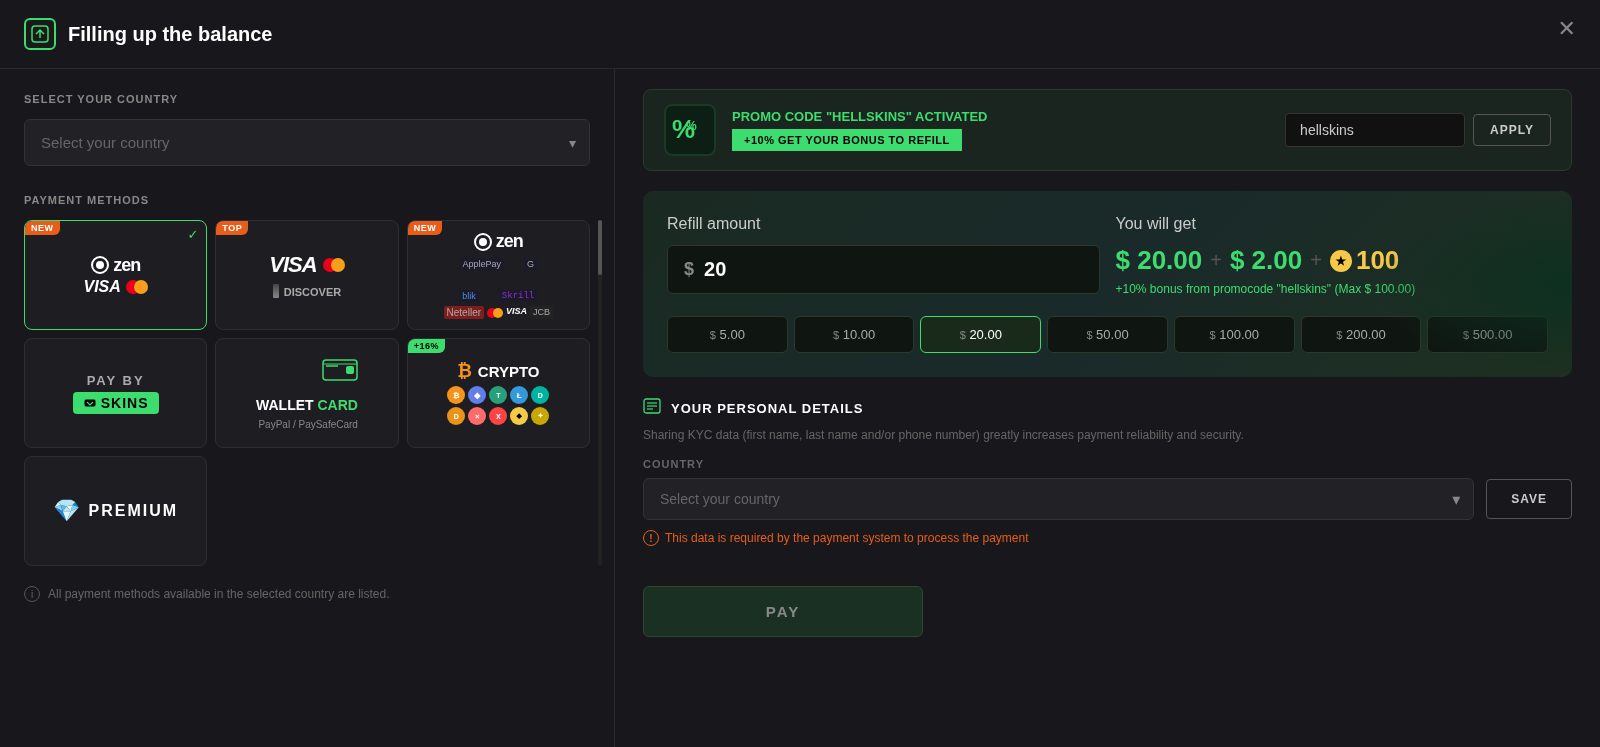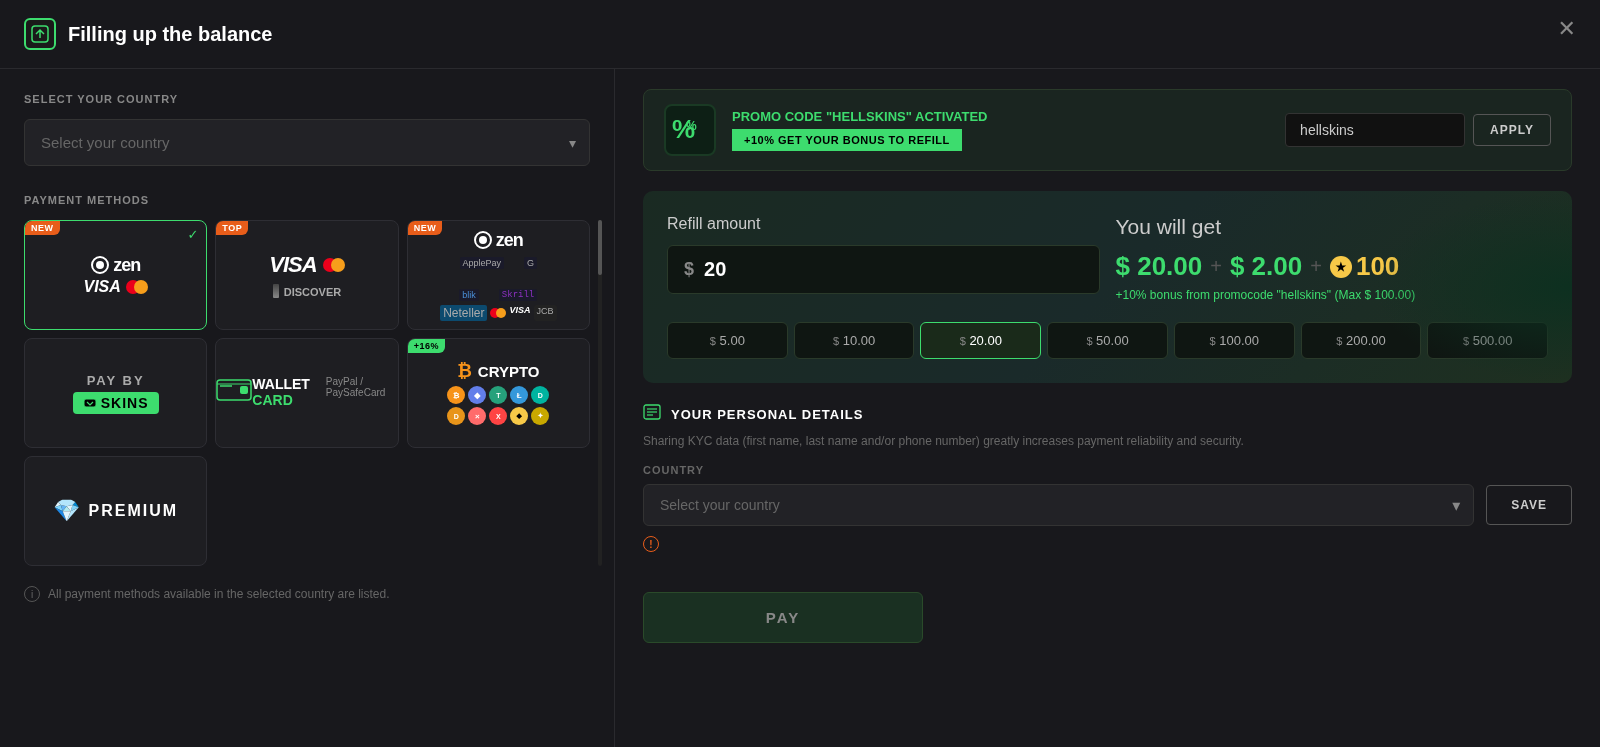--- a/index.html
+++ b/index.html
@@ -229,21 +229,23 @@
       padding: 3px 10px;
       border-radius: 4px;
       letter-spacing: 1px;
       display: flex;
       align-items: center;
       gap: 4px;
     }
 
     .wallet-card-inner {
       display: flex;
-      align-items: flex-start;
+      flex-direction: column;
+      align-items: flex-end;
+      gap: 6px;
     }
 
     .wallet-icon {
       font-size: 28px;
       color: #3ddc6e;
     }
 
     .wallet-name {
       font-size: 14px;
       font-weight: 700;
@@ -474,21 +476,21 @@
       font-weight: 600;
       outline: none;
       width: 100%;
     }
 
     .you-get-col {
       flex: 1;
     }
 
     .you-get-label {
-      font-size: 21px;
+      font-size: 16px;
       color: #ccc;
       margin-bottom: 12px;
       font-weight: 500;
     }
 
     .you-get-amounts {
       display: flex;
       align-items: center;
       gap: 8px;
       flex-wrap: wrap;
@@ -830,21 +832,21 @@
                 <div class="zen-circle"></div>
                 <span class="zen-text">zen</span>
               </div>
               <div style="display:flex;gap:20px;margin-top:4px;flex-wrap:wrap;justify-content:center;max-width:90px;">
                 <span style="font-size:9px;background:#1a1a2a;padding:1px 3px;border-radius:2px;color:#aaa;">ApplePay</span>
                 <span style="font-size:9px;background:#1a1a2a;padding:1px 3px;border-radius:2px;color:#aaa;">G</span>
                 <span style="font-size:9px;background:#1a1a2a;padding:1px 3px;border-radius:2px;color:#4a90d9;">blik</span>
                 <span style="font-size:9px;background:#1a1a2a;padding:1px 3px;border-radius:2px;color:#8b30bf;font-family:Liberation Mono, monospace;">Skrill</span>
               </div>
               <div style="display:flex;gap:3px;margin-top:2px;">
-                <span style="font-size:12px;background:#0c4a6e;padding:1px 3px;border-radius:2px;color:#aaa;">Neteller</span>
+                <span style="font-size:10px;background:#7f1d1d;padding:1px 3px;border-radius:2px;color:#aaa;">Neteller</span>
                 <div style="display:flex;align-items:center;">
                   <div style="width:10px;height:10px;background:#eb001b;border-radius:50%;"></div>
                   <div style="width:10px;height:10px;background:#f79e1b;border-radius:50%;margin-left:-4px;"></div>
                 </div>
                 <span style="font-size:9px;color:#fff;font-style:italic;font-weight:700;">VISA</span>
                 <span style="font-size:9px;background:#222;padding:1px 3px;border-radius:2px;color:#aaa;">JCB</span>
               </div>
             </div>
           </div>
 
@@ -1020,20 +1022,21 @@
             <select>
               <option value="">Select your country</option>
             </select>
             <span class="country-arrow">▾</span>
           </div>
           <button class="save-btn">SAVE</button>
         </div>
 
         <div class="error-msg">
           <div class="error-icon">!</div>
+          <span>This data is required by the payment system to process the payment</span>
         </div>
       </div>
 
       
       <button class="pay-btn">PAY</button>
 
     </div>
   </div>
 </div>
 

